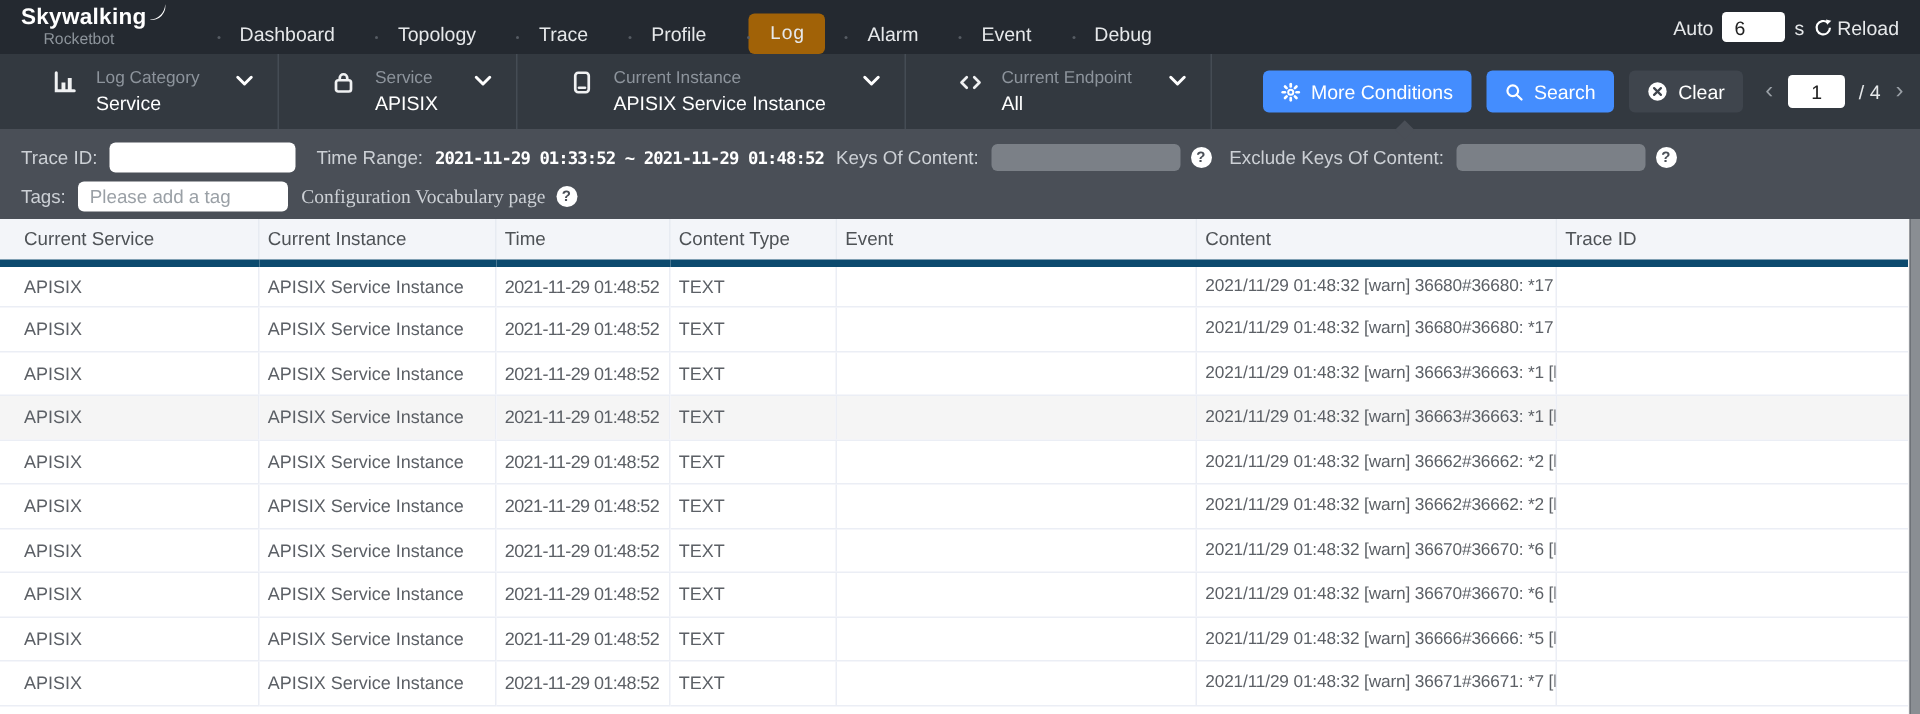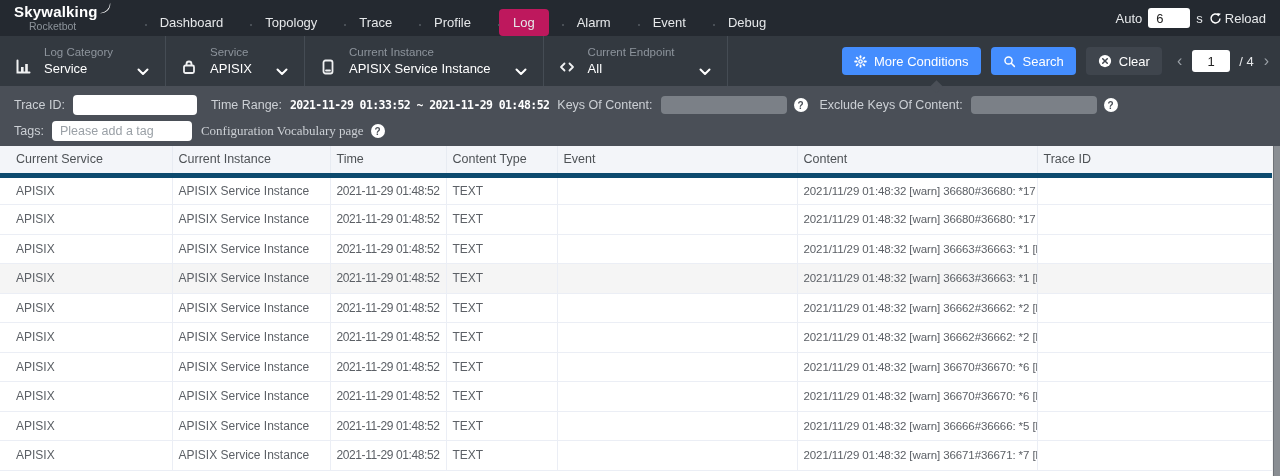--- a/index.html
+++ b/index.html
@@ -17,29 +17,29 @@
   
   .topnav{height:36px;background:var(--top-nav-bg);display:flex;align-items:center;
     padding:0 14px;color:#e6e8ea;}
   .logo{display:flex;flex-direction:column;line-height:1;margin-right:28px;min-width:86px;}
   .logo-title{color:#fff;font-weight:bold;font-size:15px;display:flex;align-items:flex-start;letter-spacing:.2px;}
   .logo-comet{margin-left:1px;margin-top:-2px;}
   .logo-sub{color:#8d949b;font-size:10.5px;margin-top:2px;padding-left:15px;}
   .nav-items{display:flex;align-items:flex-end;height:100%;}
   .nav-item{font-size:13px;color:#e6e8ea;padding:6px 14px;margin:0 7px;position:relative;cursor:pointer;white-space:nowrap;}
   .nav-item::before{content:"";position:absolute;left:-1px;top:15px;width:2px;height:2px;background:#565c63;border-radius:50%;}
-  .nav-item.active{background:#be185d;border-radius:4px;}
+  .nav-item.active{background:#a16207;border-radius:4px;font-family:Liberation Mono, monospace;}
   .nav-right{margin-left:auto;display:flex;align-items:center;gap:6px;font-size:13px;color:#e6e8ea;}
   .auto-input{width:42px;height:20px;border:none;border-radius:3px;padding-left:8px;font-size:13px;color:#222;
     font-family:"Liberation Sans",sans-serif;}
   .reload-wrap{display:flex;align-items:center;gap:3px;cursor:pointer;}
 
   
   .filterbar{height:50px;background:var(--filter-bar-bg);display:flex;align-items:center;}
-  .selector{display:flex;align-items:flex-end;padding-left:14px;cursor:pointer;}
+  .selector{display:flex;align-items:flex-start;padding-left:14px;cursor:pointer;margin-left:20px;}
   .sicon{display:flex;margin-right:12px;}
   .sel-texts{display:flex;flex-direction:column;line-height:1.2;}
   .sel-label{font-size:11.5px;color:#8d949c;white-space:nowrap;}
   .sel-value{font-size:13px;color:#fff;margin-top:1px;white-space:nowrap;}
   .sel-chevron{margin:4px 16px 0 24px;display:flex;}
   .vdivider{width:1px;height:50px;background:#454c54;flex:0 0 1px;}
   .fb-right{margin-left:auto;display:flex;align-items:center;padding-right:10px;gap:10px;}
   .btn{height:28px;border:none;border-radius:4px;display:flex;align-items:center;gap:7px;
     padding:0 12px;font-size:13px;color:#fff;cursor:pointer;font-family:"Liberation Sans",sans-serif;white-space:nowrap;}
   .btn-blue{background:var(--accent-blue);}

